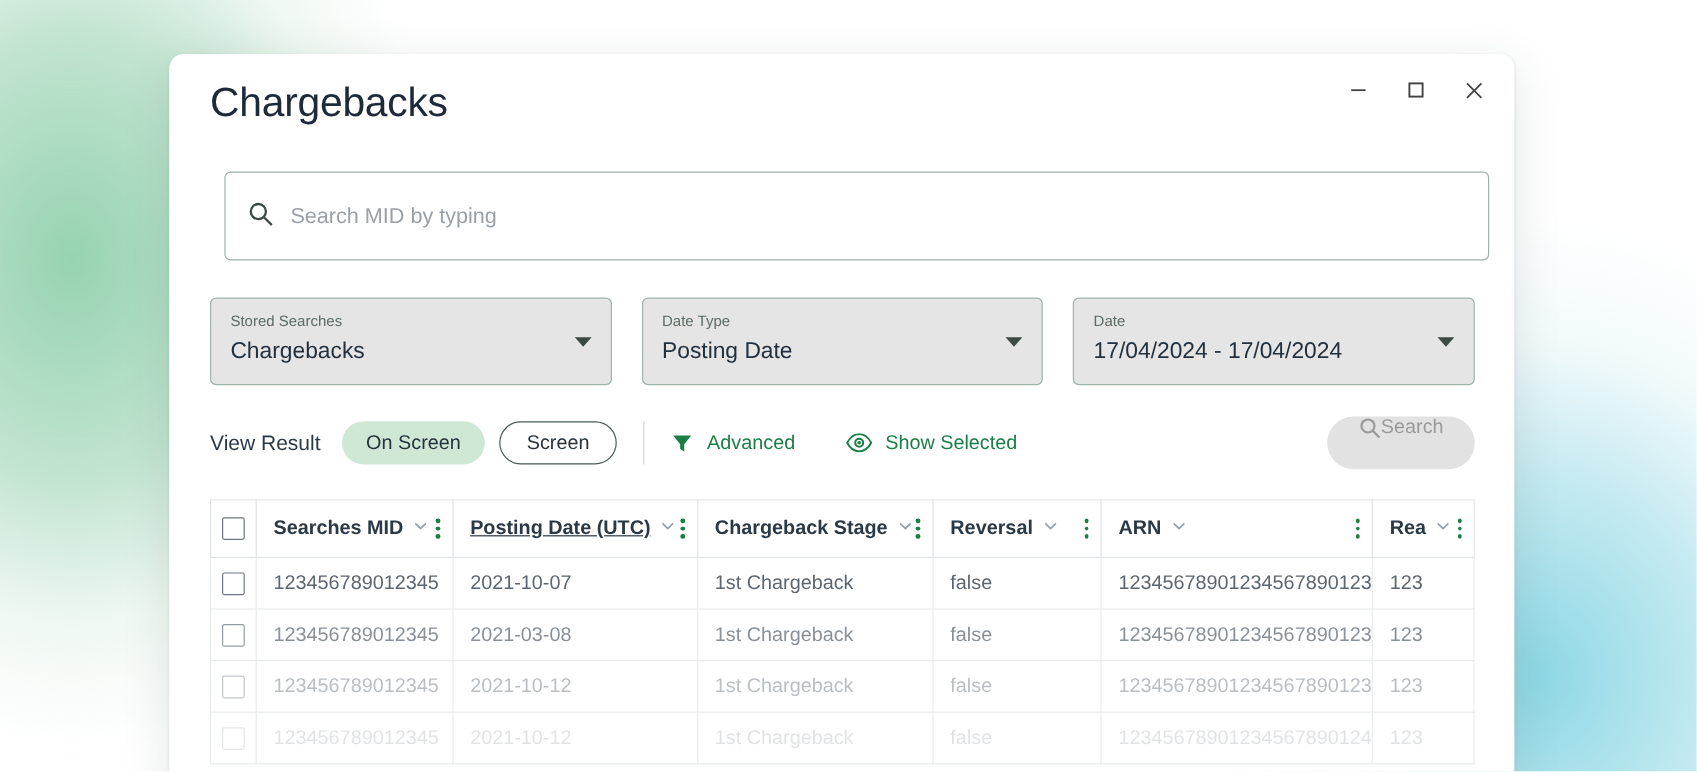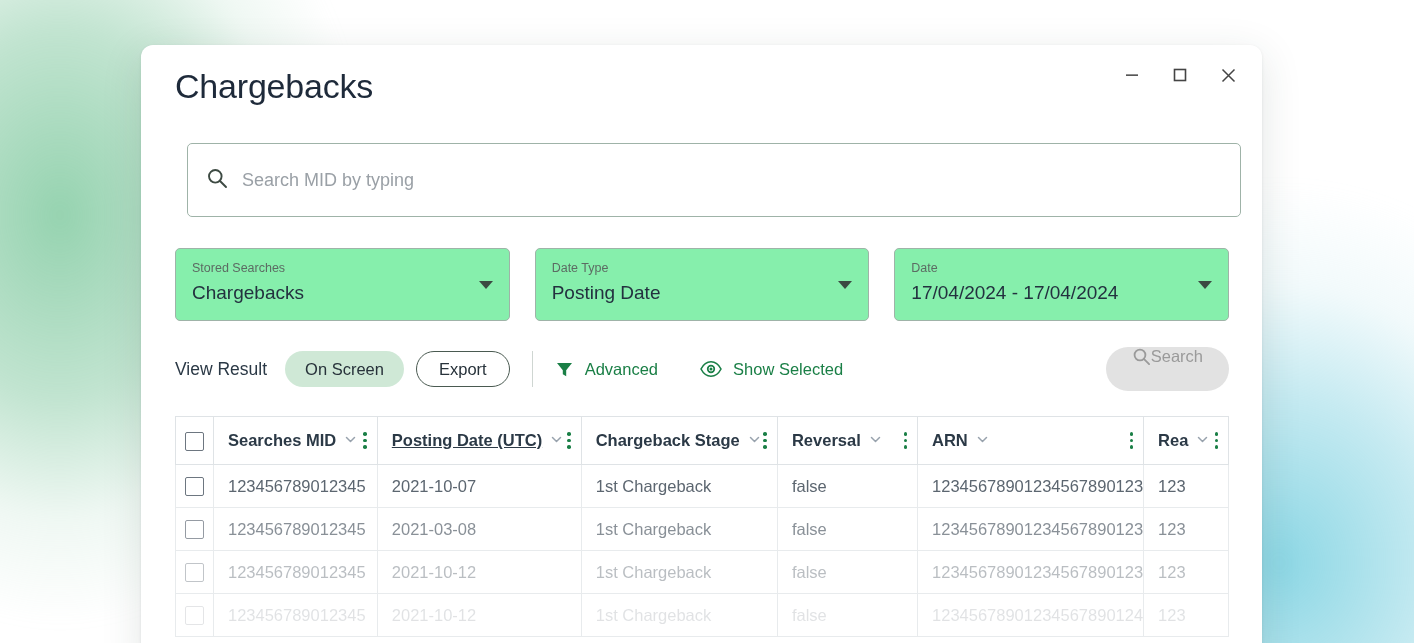--- a/index.html
+++ b/index.html
@@ -80,21 +80,21 @@
   .search-input::placeholder { color: #9aa0a6; }
 
   
   .selects { position: absolute; left: 34px; top: 203px; width: 1054px; height: 73px;
              display: flex; gap: 25px; }
   .select {
     position: relative;
     width: 335px; height: 73px;
     border: 1px solid #9fb3a8;
     border-radius: 5px;
-    background: #86efac;
+    background: #e5e5e5;
     padding: 10px 40px 16px 16px;
     cursor: pointer;
   }
   .select-label { font-size: 12.5px; color: #5c6b63; line-height: 18px; }
   .select-value { font-size: 19px; color: #23313f; line-height: 28px; margin-top: 2px; white-space: nowrap; }
   .select-caret {
     position: absolute; right: 16px; top: 50%; transform: translateY(-50%);
     width: 0; height: 0;
     border-left: 7px solid transparent; border-right: 7px solid transparent;
     border-top: 8px solid #3b4a42;
@@ -238,21 +238,21 @@
       <div class="select">
         <div class="select-label">Date</div>
         <div class="select-value">17/04/2024 - 17/04/2024</div>
         <span class="select-caret"></span>
       </div>
     </div>
 
     <div class="toolbar">
       <div class="tb-label">View Result</div>
       <div class="pill-on">On Screen</div>
-      <div class="pill-out">Export</div>
+      <div class="pill-out">Screen</div>
       <div class="tb-divider"></div>
       <div class="tb-link">
         <span>
           <svg width="19" height="19" viewBox="0 0 19 19">
             <path d="M2 3 H17 L11.2 10.2 V16.2 L7.8 14.2 V10.2 Z" fill="#1a7f46"></path>
           </svg>
         </span>
         <span>Advanced</span>
       </div>
       <div class="tb-link">

